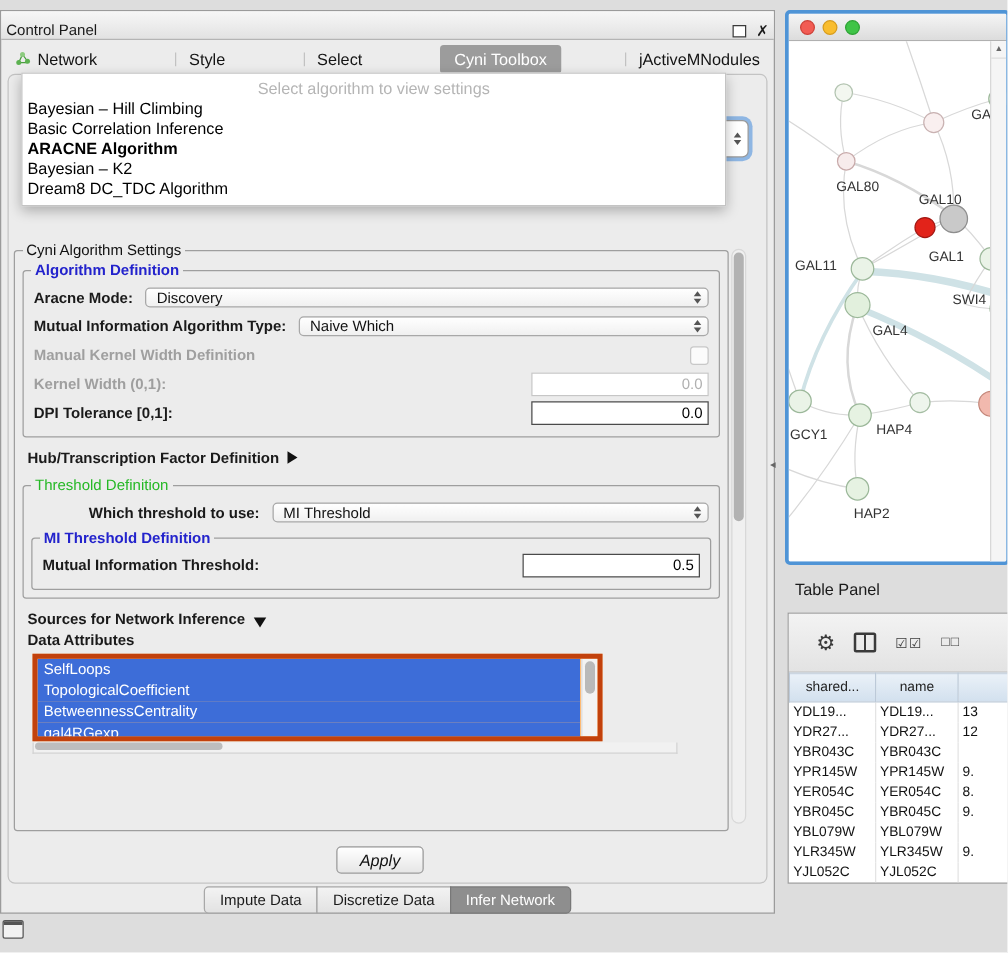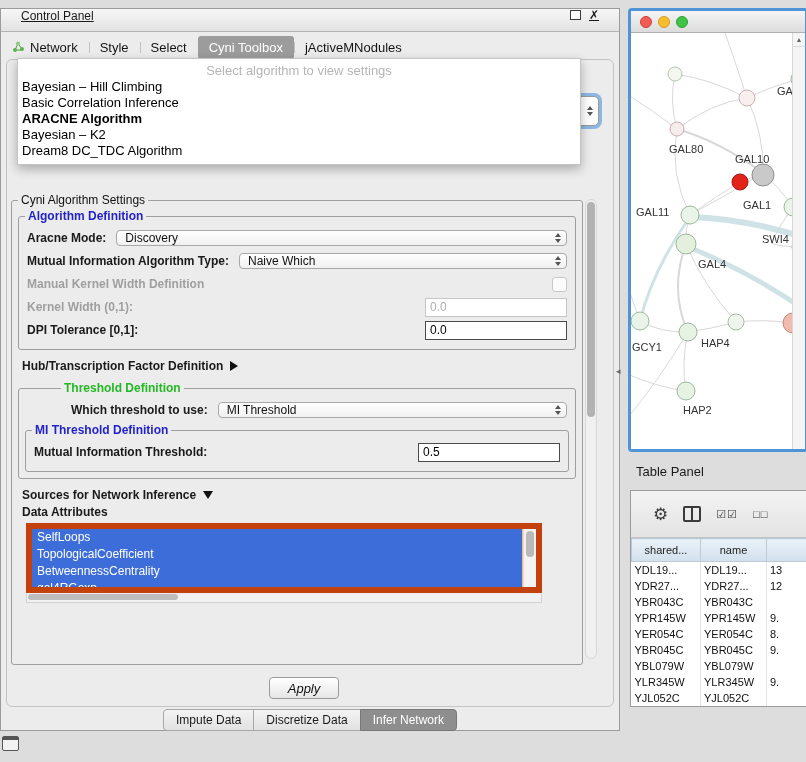--- a/index.html
+++ b/index.html
@@ -3,26 +3,26 @@
 <meta charset="utf-8">
 <style>
   html,body{margin:0;padding:0;}
   body{font-family:"Liberation Sans","DejaVu Sans",sans-serif;}
   .app{position:relative;width:806px;height:762px;background:#dddddd;overflow:hidden;}
 
   
   .control-window{position:absolute;left:0;top:8px;width:620px;height:723px;background:#ececec;
     border:1px solid #9b9b9b;box-sizing:border-box;}
   .cp-titlebar{height:22px;background:linear-gradient(#f7f7f7,#e2e2e2);border-bottom:1px solid #b4b4b4;
-    display:flex;align-items:flex-start;padding:0 20px;font-size:12px;color:#1a1a1a;text-decoration:underline;}
+    display:flex;align-items:flex-end;padding:0 4px;font-size:12px;color:#1a1a1a;}
   .cp-buttons{margin-left:auto;display:flex;align-items:center;gap:8px;}
   .float-icon{width:9px;height:8px;border:1.5px solid #3a3a3a;display:inline-block;background:#fff;}
   .close-icon{font-size:12px;font-weight:bold;color:#1a1a1a;line-height:12px;}
 
-  .tab-bar{position:absolute;top:26px;left:0;width:100%;height:24px;display:flex;justify-content:flex-start;align-items:center;}
+  .tab-bar{position:absolute;top:26px;left:0;width:100%;height:24px;display:flex;justify-content:space-between;align-items:center;}
   .tab{padding:4px 11px;font-size:13px;color:#141414;position:relative;display:flex;align-items:center;gap:5px;white-space:nowrap;}
   .tab + .tab::before{content:"";position:absolute;left:0;top:6px;bottom:6px;width:1px;background:#c2c2c2;}
   .tab.active{background:#9c9c9c;color:#fff;border-radius:3px;}
   .tab.active::before{display:none;}
   .net-tab-icon{display:inline-flex;}
 
   .cp-frame{position:absolute;left:5px;top:50px;width:606px;height:646px;border:1px solid #c3c3c3;border-radius:6px;}
 
   
   .combo-fragment{position:absolute;left:560px;top:87px;width:38px;height:30px;background:#fff;
@@ -34,44 +34,44 @@
   .popup-placeholder{color:#b5b5b5;text-align:center;height:17px;line-height:17px;}
   .popup-item{height:16px;line-height:16px;padding:0 4px;color:#000;}
   .popup-item.selected{font-weight:bold;}
 
   
   fieldset.fs{border:1px solid #9e9e9e;border-radius:3px;margin:0;padding:2px 6px 6px;min-inline-size:0;}
   fieldset.fs legend{font-size:12px;padding:0 3px;}
   .fs-outer{position:absolute;left:10px;top:184px;width:572px;height:472px;padding:0 14px 6px;box-sizing:border-box;}
   .fs-outer > legend{color:#111;}
   .lg-blue{color:#2323cc;font-weight:bold;}
-  .lg-green{color:#25b825;font-weight:bold;margin-left:36px;}
+  .lg-green{color:#25b825;font-weight:normal;}
   .fs-algo{margin-top:2px;}
   .f-row{display:flex;align-items:center;height:20px;margin:3px 2px;font-size:12px;}
   .f-label{font-weight:bold;color:#1a1a1a;white-space:nowrap;}
   .f-label.disabled{color:#9f9f9f;}
   .f-row.indent{margin-left:46px;}
   .combo{flex:1;margin-left:10px;height:16px;background:linear-gradient(#ffffff,#f0f0f0);
     border:1px solid #a8a8a8;border-radius:4px;display:flex;align-items:center;
     padding:0 5px 0 8px;font-size:12px;color:#111;box-sizing:border-box;}
   .arrows{display:flex;flex-direction:column;align-items:center;gap:2px;margin-left:auto;padding-left:6px;}
   .au{width:0;height:0;border-left:3.5px solid transparent;border-right:3.5px solid transparent;border-bottom:4.5px solid #555;}
   .ad{width:0;height:0;border-left:3.5px solid transparent;border-right:3.5px solid transparent;border-top:4.5px solid #555;}
   .num-input{margin-left:auto;width:132px;height:17px;border:1px solid #4a4a4a;background:#fff;
-    text-align:left;font-size:12px;font-family:inherit;padding:0 4px;}
+    text-align:right;font-size:12px;font-family:inherit;padding:0 4px;}
   .num-input.disabled{border-color:#c6c6c6;color:#b0b0b0;}
   .cb{margin-left:auto;width:13px;height:13px;border:1px solid #c8c8c8;border-radius:3px;background:#fbfbfb;}
   .hub-row{display:flex;align-items:center;gap:7px;font-size:12px;font-weight:bold;margin:9px 4px 8px;color:#1a1a1a;}
   .tri-right{width:0;height:0;border-left:8px solid #111;border-top:5px solid transparent;border-bottom:5px solid transparent;}
   .tri-down{width:0;height:0;border-top:8px solid #111;border-left:5px solid transparent;border-right:5px solid transparent;}
   .fs-threshold{margin-top:2px;}
   .fs-mi{margin:6px 2px 2px;}
-  .sources-row{display:flex;align-items:center;gap:7px;font-size:12px;font-weight:bold;margin:9px 4px 3px;color:#1a1a1a;}
+  .sources-row{display:flex;align-items:flex-end;gap:7px;font-size:12px;font-weight:bold;margin:9px 4px 3px;color:#1a1a1a;}
   .attr-title{font-weight:bold;font-size:12px;margin:2px 4px 4px;color:#1a1a1a;}
-  .attr-list{position:relative;margin-left:8px;width:516px;height:70px;background:#fdba74;border:6px solid #c2410c;
+  .attr-list{position:relative;margin-left:8px;width:456px;height:70px;background:#fdba74;border:4px solid #c2410c;
     overflow:hidden;box-sizing:border-box;}
   .attr-item{height:17px;line-height:17px;padding-left:5px;color:#fff;font-size:12px;width:calc(100% - 14px);box-sizing:border-box;}
   .attr-vscroll{position:absolute;top:0;right:0;width:12px;height:100%;background:#f3f3f3;border-left:1px solid #ddd;}
   .attr-vthumb{width:8px;height:26px;margin:2px auto 0;background:#b9b9b9;border-radius:4px;}
   .attr-hscroll{margin-left:8px;width:516px;height:9px;background:#f1f1f1;border:1px solid #d2d2d2;border-top:none;box-sizing:border-box;}
   .attr-hthumb{width:150px;height:6px;background:#bdbdbd;border-radius:3px;margin:1px 0 0 1px;}
 
   .settings-scrollbar{position:absolute;left:584px;top:190px;width:12px;height:460px;background:#f0f0f0;
     border:1px solid #d8d8d8;border-radius:6px;box-sizing:border-box;}
   .settings-thumb{width:8px;height:215px;margin:2px auto 0;background:#b2b2b2;border-radius:4px;}

